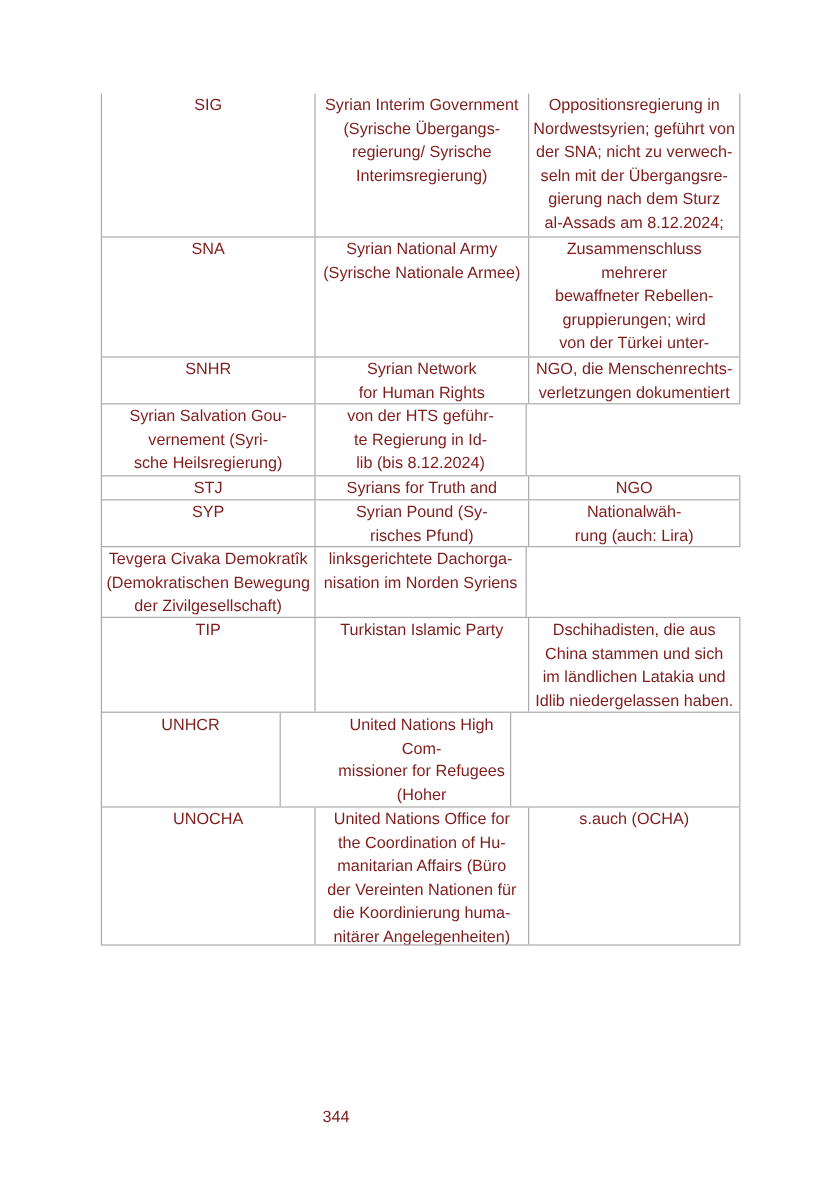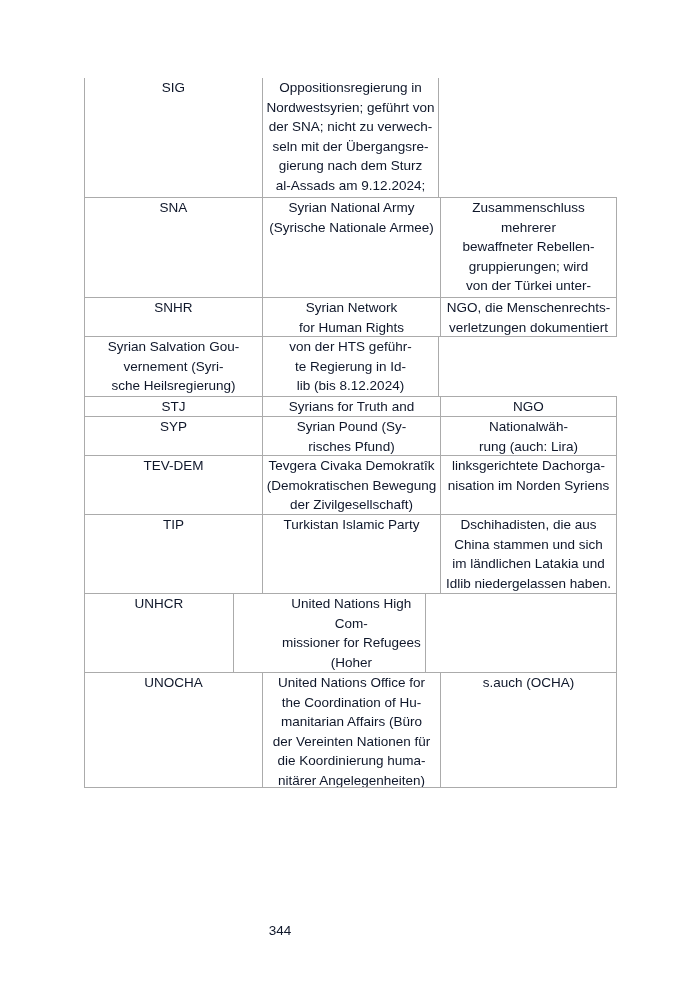--- a/index.html
+++ b/index.html
@@ -6,21 +6,21 @@
     margin: 0;
     padding: 0;
     background: #ffffff;
   }
   .page {
     position: relative;
     width: 700px;
     height: 990px;
     background: #ffffff;
     font-family: "Liberation Sans", sans-serif;
-    color: #0f172a;
+    color: #7f1d1d;
     overflow: hidden;
   }
   .glossary-table {
     position: absolute;
     left: 84px;
     top: 78px;
     width: 532px;
     border-left: 1px solid #ababab;
     box-sizing: content-box;
   }
@@ -53,26 +53,30 @@
   }
 </style>
 </head>
 <body>
 
 <div class="page">
 
   <div class="glossary-table">
   <div class="row" style="height: 120px;">
     <div class="cell c1">SIG</div>
+    <div class="cell c2">Syrian Interim Government
+(Syrische Übergangs-
+regierung/ Syrische
+Interimsregierung)</div>
     <div class="cell c3">Oppositionsregierung in
 Nordwestsyrien; geführt von
 der SNA; nicht zu verwech-
 seln mit der Übergangsre-
 gierung nach dem Sturz
-al-Assads am 9.12.2024;</div>
+al-Assads am 8.12.2024;</div>
   </div>
 
   <div class="row" style="height: 100px;">
     <div class="cell c1">SNA</div>
     <div class="cell c2">Syrian National Army
 (Syrische Nationale Armee)</div>
     <div class="cell c3">Zusammenschluss mehrerer
 bewaffneter Rebellen-
 gruppierungen; wird
 von der Türkei unter-
@@ -104,21 +108,20 @@
 
   <div class="row" style="height: 39px;">
     <div class="cell c1">SYP</div>
     <div class="cell c2">Syrian Pound (Sy-
 risches Pfund)</div>
     <div class="cell c3">Nationalwäh-
 rung (auch: Lira)</div>
   </div>
 
   <div class="row" style="height: 59px;">
-    <div class="cell c1">TEV-DEM</div>
     <div class="cell c2">Tevgera Civaka Demokratîk
 (Demokratischen Bewegung
 der Zivilgesellschaft)</div>
     <div class="cell c3">linksgerichtete Dachorga-
 nisation im Norden Syriens</div>
   </div>
 
   <div class="row" style="height: 79px;">
     <div class="cell c1">TIP</div>
     <div class="cell c2">Turkistan Islamic Party</div>

